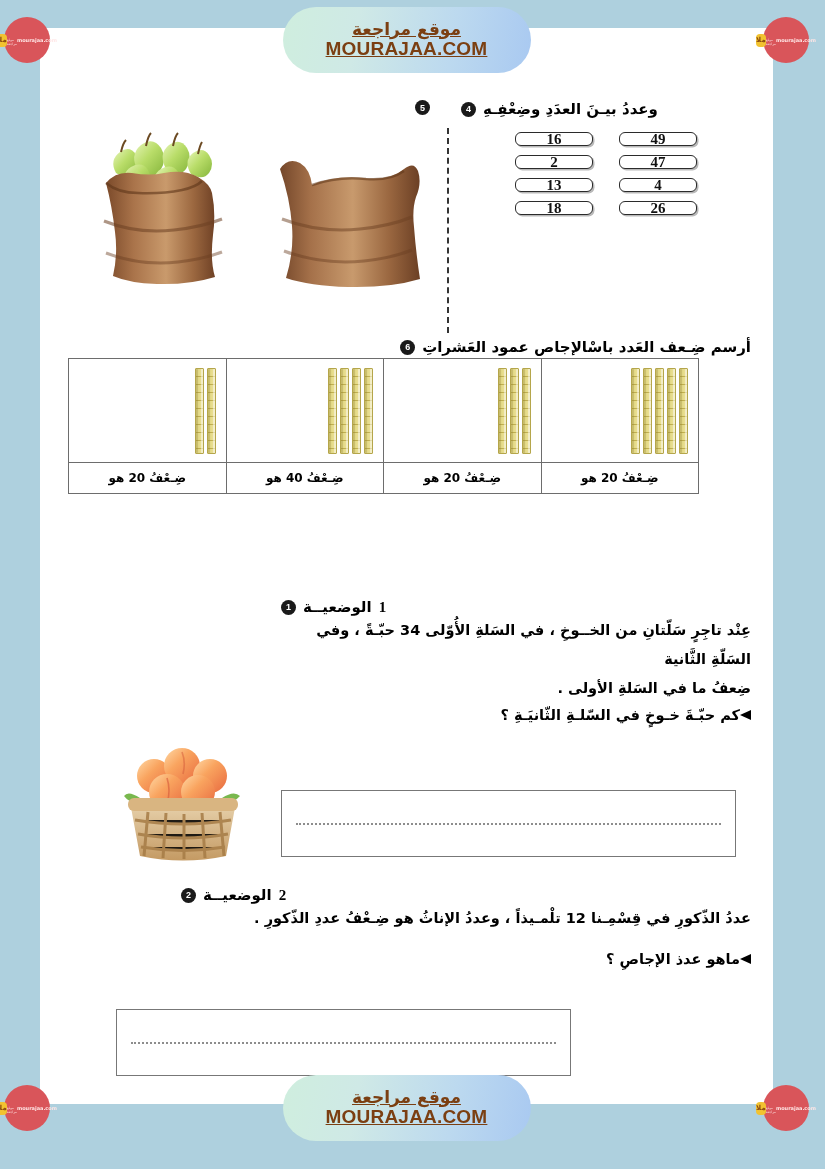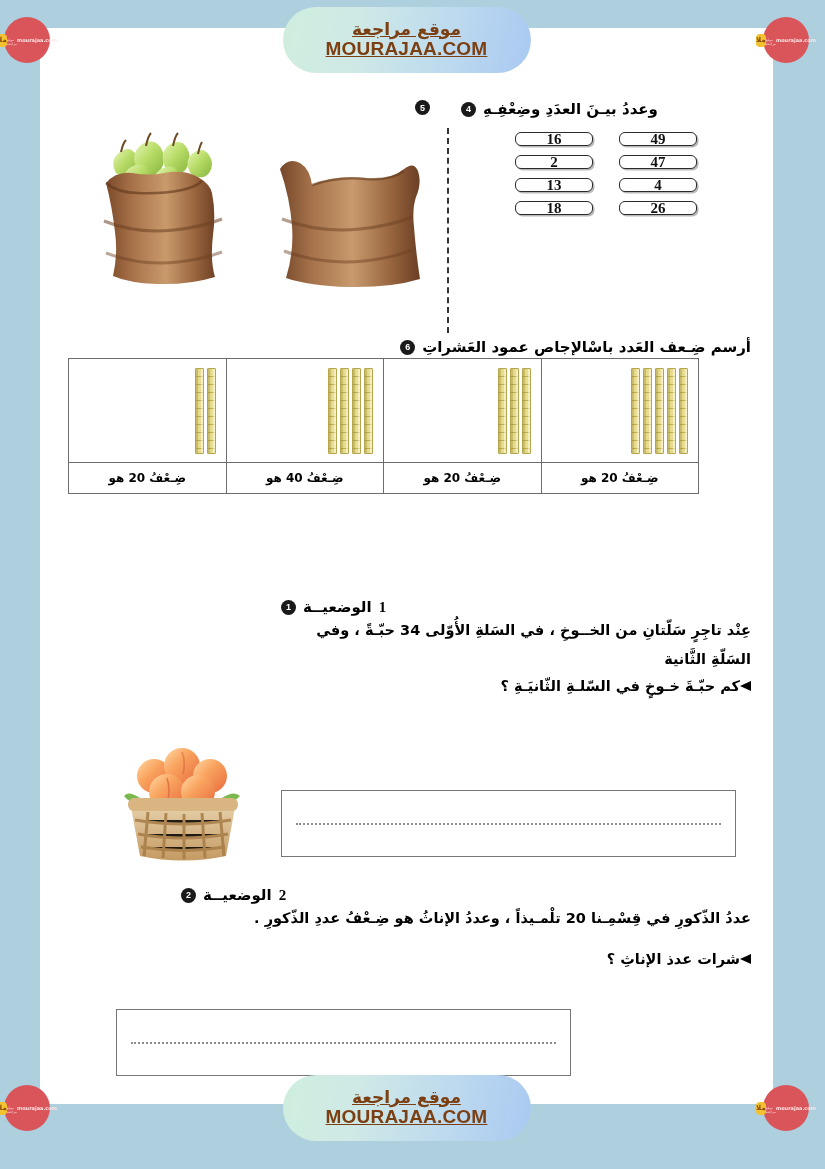--- a/index.html
+++ b/index.html
@@ -420,20 +420,21 @@
     </table>
 
   <div class="sit" id="sit1">
     <div class="q-head">
       <span class="badge">1</span>
       <span class="ar">الوضعيــة</span>
       <span class="sit-title-num">1</span>
     </div>
     <div class="sit-body">
       <div>عِنْد تاجِرٍ سَلّتانِ من الخــوخِ ، في السَلةِ الأُوّلى 34 حبّـةً ، وفي السَلّةِ  الثَّانية</div>
+      <div>ضِعفُ ما في السَلةِ الأولى .</div>
     </div>
     <div class="sit-q">
       <span class="arrow-bullet"></span>
       <span>كم حبّـةَ خـوخٍ في السّلـةِ الثّانيَـةِ  ؟</span>
     </div>
   </div>
 
   <div class="answerbox" id="ans1">
     <div class="dotline"></div>
   </div>
@@ -477,25 +478,25 @@
     </svg>
   </div>
 
   <div class="sit" id="sit2">
     <div class="q-head">
       <span class="badge">2</span>
       <span class="ar">الوضعيــة</span>
       <span class="sit-title-num">2</span>
     </div>
     <div class="sit-body">
-      <div>عددُ الذّكورِ في قِسْمِـنا 20 تلْمـيذاً ، وعددُ الإناثُ هو ضِـعْفُ عددِ الذّكورِ .</div>
+      <div>عددُ الذّكورِ في قِسْمِـنا 12 تلْمـيذاً ، وعددُ الإناثُ هو ضِـعْفُ عددِ الذّكورِ .</div>
     </div>
     <div class="sit-q" style="margin-top:18px">
       <span class="arrow-bullet"></span>
-      <span>شرات عدذ الإناثِ  ؟</span>
+      <span>ماهو عدذ الإجاصِ  ؟</span>
     </div>
   </div>
 
   <div class="answerbox" id="ans2">
     <div class="dotline"></div>
   </div>
 
   <div class="wm-band wm-bottom">
     <div class="wm-logo left">
       <div class="mark">ملا</div>

